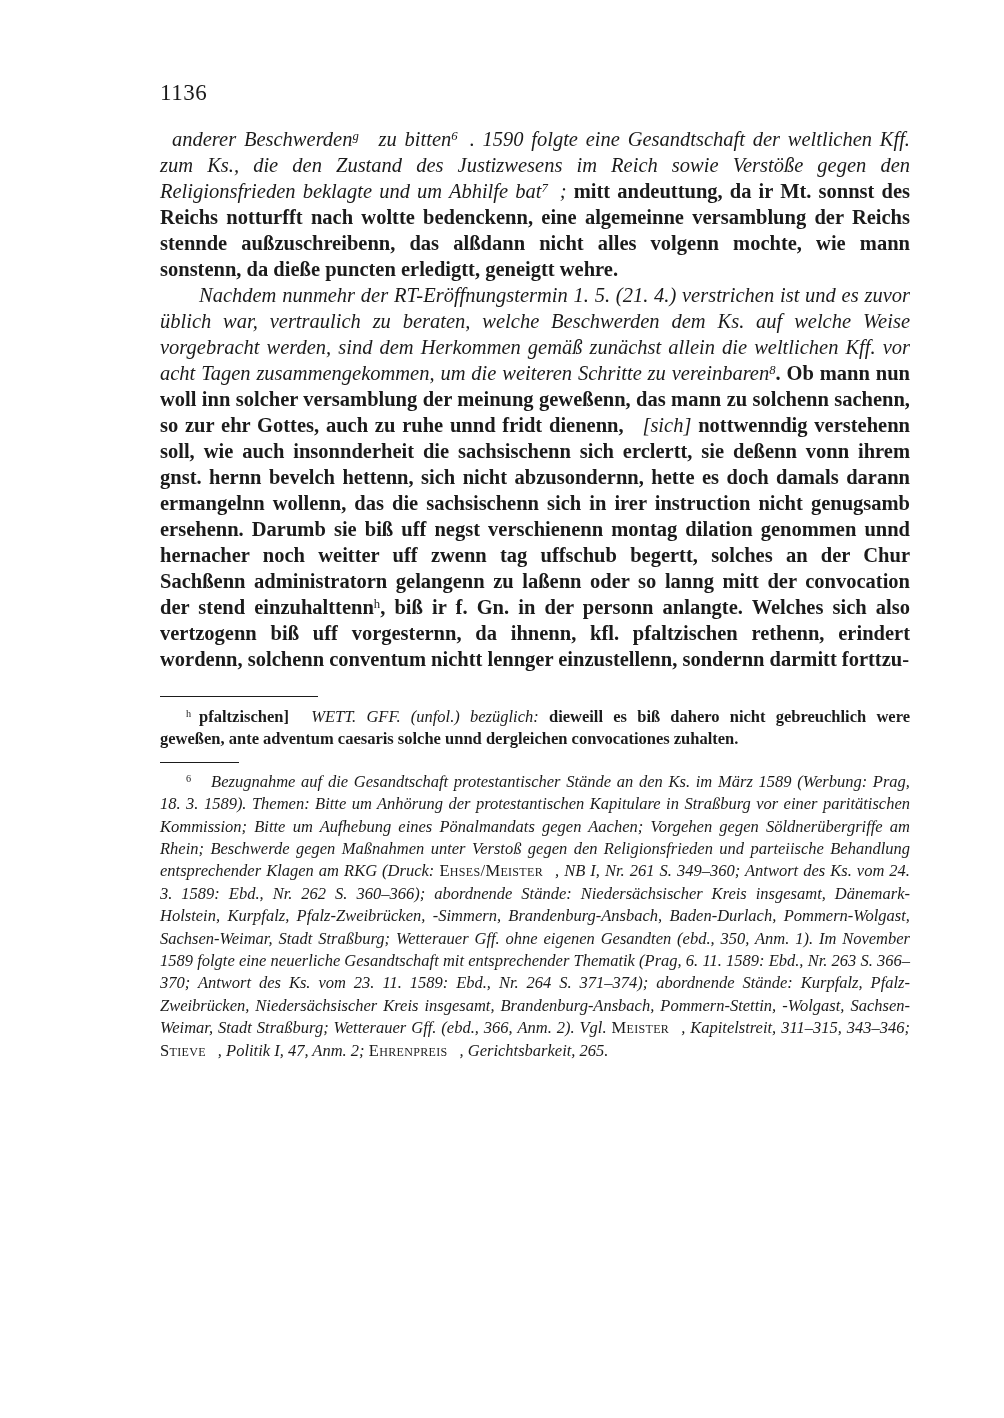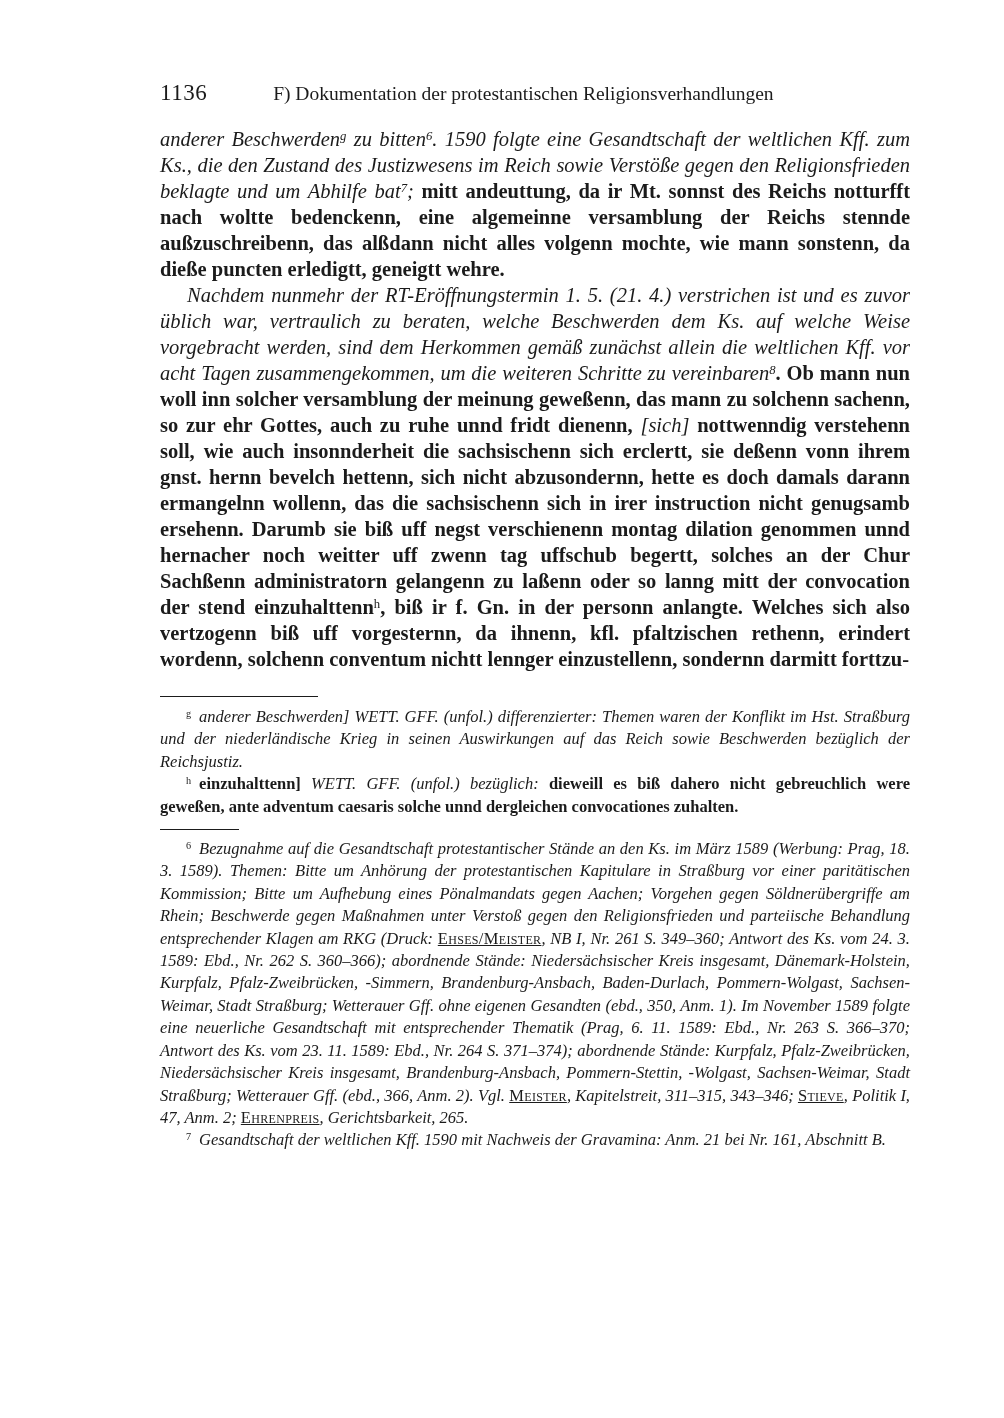--- a/index.html
+++ b/index.html
@@ -61,54 +61,51 @@
     margin-top: 24px;
     margin-bottom: 9px;
   }
   .rule-footnotes {
     width: 79px;
     margin-top: 11px;
     margin-bottom: 8px;
   }
   
   .run-r  { font-style: normal; font-weight: bold; }
-  .run-i  { font-style: italic; }
-  .run-sc { font-variant: small-caps; font-style: normal; letter-spacing: 0.02em; text-decoration: underline; }
+  .run-i  { font-style: italic; margin-left: 12px; }
+  .run-sc { font-variant: small-caps; font-style: normal; letter-spacing: 0.02em; }
   .run-sup, .run-isup {
     font-size: 62%;
     line-height: 0;
     position: relative;
     top: -0.48em;
   }
   .run-isup { font-style: italic; }
   .apparatus p > .run-sup:first-child,
   .footnotes p > .run-sup:first-child {
     margin-right: 8px;
   }
 </style>
 </head>
 <body>
 
 <div class="sheet">
 
   <header class="running-header">
     <span class="page-number">1136</span>
-    <span class="running-title">F) Dokumentation der protestantischen Religionsverhandlungen</span>
   </header>
 
   <main class="body-text">
     <p><span class="run-i">anderer Beschwerden</span><span class="run-isup">g</span><span class="run-i"> zu bitten</span><span class="run-isup">6</span><span class="run-i">. 1590 folgte eine Gesandtschaft der weltlichen Kff. zum Ks., die den Zustand des Justizwesens im Reich sowie Verstöße gegen den Religionsfrieden beklagte und um Abhilfe bat</span><span class="run-isup">7</span><span class="run-i">; </span><span class="run-r">mitt andeuttung, da ir Mt. sonnst des Reichs notturfft nach woltte bedenckenn, eine algemeinne versamblung der Reichs stennde außzuschreibenn, das alßdann nicht alles volgenn mochte, wie mann sonstenn, da dieße puncten erledigtt, geneigtt wehre.</span></p>
     <p class="indent"><span class="run-i">Nachdem nunmehr der RT-Eröffnungstermin 1. 5. (21. 4.) verstrichen ist und es zuvor üblich war, vertraulich zu beraten, welche Beschwerden dem Ks. auf welche Weise vorgebracht werden, sind dem Herkommen gemäß zunächst allein die weltlichen Kff. vor acht Tagen zusammengekommen, um die weiteren Schritte zu vereinbaren</span><span class="run-isup">8</span><span class="run-r">. Ob mann nun woll inn solcher versamblung der meinung geweßenn, das mann zu solchenn sachenn, so zur ehr Gottes, auch zu ruhe unnd fridt dienenn, </span><span class="run-i">[sich]</span><span class="run-r"> nottwenndig verstehenn soll, wie auch insonnderheit die sachsischenn sich erclertt, sie deßenn vonn ihrem gnst. hernn bevelch hettenn, sich nicht abzusondernn, hette es doch damals darann ermangelnn wollenn, das die sachsischenn sich in irer instruction nicht genugsamb ersehenn. Darumb sie biß uff negst verschienenn montag dilation genommen unnd hernacher noch weitter uff zwenn tag uffschub begertt, solches an der Chur Sachßenn administratorn gelangenn zu laßenn oder so lanng mitt der convocation der stend einzuhalttenn</span><span class="run-sup">h</span><span class="run-r">, biß ir f. Gn. in der personn anlangte. Welches sich also vertzogenn biß uff vorgesternn, da ihnenn, kfl. pfaltzischen rethenn, erindert wordenn, solchenn conventum nichtt lennger einzustellenn, sondernn darmitt forttzu-</span></p>
   </main>
 
   <section class="apparatus">
     <hr class="rule rule-apparatus">
-    <p><span class="run-sup">g</span><span class="run-i">anderer Beschwerden] WETT. GFF. (unfol.) differenzierter: Themen waren der Konflikt im Hst. Straßburg und der niederländische Krieg in seinen Auswirkungen auf das Reich sowie Beschwerden bezüglich der Reichsjustiz.</span></p>
-    <p><span class="run-sup">h</span><span class="run-r">einzuhalttenn] </span><span class="run-i">WETT. GFF. (unfol.) bezüglich:</span><span class="run-r"> dieweill es biß dahero nicht gebreuchlich were geweßen, ante adventum caesaris solche unnd dergleichen convocationes zuhalten.</span></p>
+    <p><span class="run-sup">h</span><span class="run-r">pfaltzischen] </span><span class="run-i">WETT. GFF. (unfol.) bezüglich:</span><span class="run-r"> dieweill es biß dahero nicht gebreuchlich were geweßen, ante adventum caesaris solche unnd dergleichen convocationes zuhalten.</span></p>
   </section>
 
   <section class="footnotes">
     <hr class="rule rule-footnotes">
     <p><span class="run-sup">6</span><span class="run-i">Bezugnahme auf die Gesandtschaft protestantischer Stände an den Ks. im März 1589 (Werbung: Prag, 18. 3. 1589). Themen: Bitte um Anhörung der protestantischen Kapitulare in Straßburg vor einer paritätischen Kommission; Bitte um Aufhebung eines Pönalmandats gegen Aachen; Vorgehen gegen Söldnerübergriffe am Rhein; Beschwerde gegen Maßnahmen unter Verstoß gegen den Religionsfrieden und parteiische Behandlung entsprechender Klagen am RKG (Druck: </span><span class="run-sc">Ehses/Meister</span><span class="run-i">, NB I, Nr. 261 S. 349–360; Antwort des Ks. vom 24. 3. 1589: Ebd., Nr. 262 S. 360–366); abordnende Stände: Niedersächsischer Kreis insgesamt, Dänemark-Holstein, Kurpfalz, Pfalz-Zweibrücken, -Simmern, Brandenburg-Ansbach, Baden-Durlach, Pommern-Wolgast, Sachsen-Weimar, Stadt Straßburg; Wetterauer Gff. ohne eigenen Gesandten (ebd., 350, Anm. 1). Im November 1589 folgte eine neuerliche Gesandtschaft mit entsprechender Thematik (Prag, 6. 11. 1589: Ebd., Nr. 263 S. 366–370; Antwort des Ks. vom 23. 11. 1589: Ebd., Nr. 264 S. 371–374); abordnende Stände: Kurpfalz, Pfalz-Zweibrücken, Niedersächsischer Kreis insgesamt, Brandenburg-Ansbach, Pommern-Stettin, -Wolgast, Sachsen-Weimar, Stadt Straßburg; Wetterauer Gff. (ebd., 366, Anm. 2). Vgl. </span><span class="run-sc">Meister</span><span class="run-i">, Kapitelstreit, 311–315, 343–346; </span><span class="run-sc">Stieve</span><span class="run-i">, Politik I, 47, Anm. 2; </span><span class="run-sc">Ehrenpreis</span><span class="run-i">, Gerichtsbarkeit, 265.</span></p>
-    <p><span class="run-sup">7</span><span class="run-i">Gesandtschaft der weltlichen Kff. 1590 mit Nachweis der Gravamina: Anm. 21 bei Nr. 161, Abschnitt B.</span></p>
   </section>
 
 </div>
 
 </body></html>

